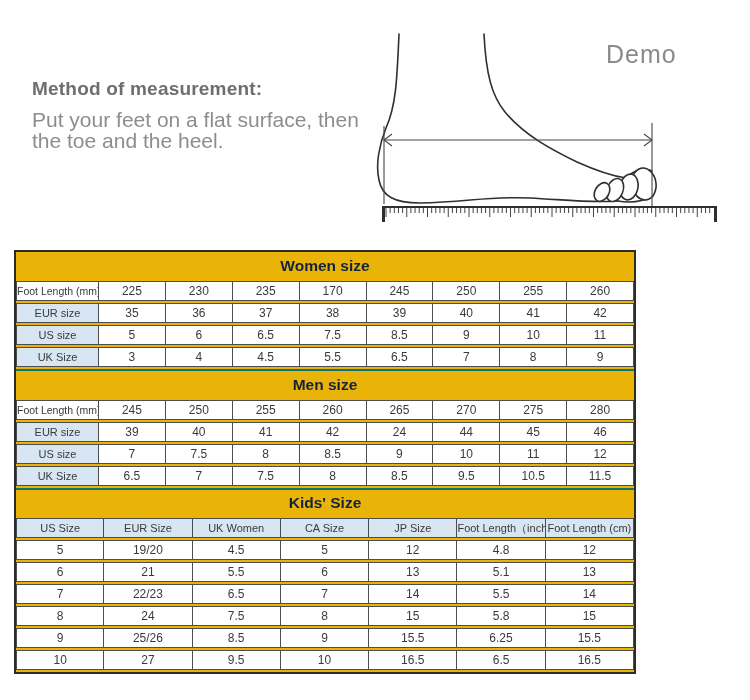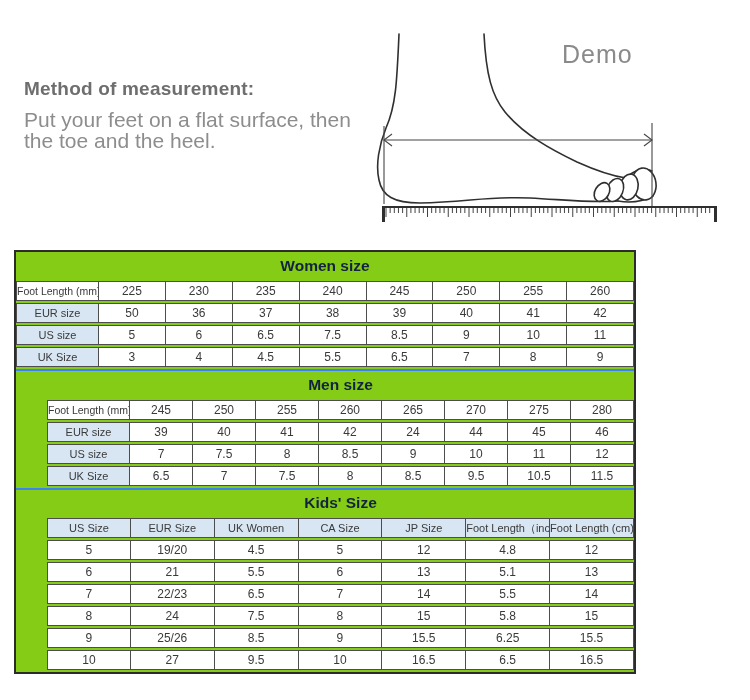--- a/index.html
+++ b/index.html
@@ -2,34 +2,34 @@
 <html><head>
 <meta charset="utf-8">
 <style>
   html,body { margin:0; padding:0; background:#fff; }
   .stage {
     position:relative; width:750px; height:700px; background:#fff;
     font-family:"Liberation Sans", sans-serif; overflow:hidden;
   }
 
   
-  .method { position:absolute; left:24px; top:78px; width:345px; }
+  .method { position:absolute; left:32px; top:78px; width:345px; }
   .method .m-title { font-size:19px; font-weight:bold; color:#6e6e6e; margin:0 0 9px 0; letter-spacing:.2px; }
   .method .m-line { font-size:21px; line-height:21px; color:#8d8d8d; }
 
-  .demo { position:absolute; left:562px; top:40px; font-size:25px; color:#8a8a8a; letter-spacing:1px; }
+  .demo { position:absolute; left:606px; top:40px; font-size:25px; color:#8a8a8a; letter-spacing:1px; }
 
   .foot-wrap { position:absolute; left:372px; top:0; width:378px; height:235px; }
 
   
   .tables {
     position:absolute; left:14px; top:250px; width:622px;
-    border:2px solid #2c2c2c; background:#84cc16; box-sizing:border-box;
-  }
-  .section + .section { border-top:2px solid #3b82f6;padding-left:31px; }
+    border:2px solid #2c2c2c; background:#eab308; box-sizing:border-box;
+  }
+  .section + .section { border-top:2px solid #0f766e; }
   .band {
     height:27px; display:flex; align-items:center; justify-content:center;
     font-weight:bold; font-size:15.5px; color:#13233f;
   }
   .band.kids-band { height:26px;text-align:right; }
   table {
     width:100%; border-collapse:separate; border-spacing:0 2px;
     table-layout:fixed; margin:0;
   }
   td {
@@ -187,29 +187,29 @@
             <col>
             <col>
             <col>
           </colgroup>
         <tbody>
             <tr>
               <td class="lbl lbl-white">Foot Length (mm)</td>
               <td>225</td>
               <td>230</td>
               <td>235</td>
-              <td>240</td>
+              <td>170</td>
               <td>245</td>
               <td>250</td>
               <td>255</td>
               <td>260</td>
             </tr>
             <tr>
               <td class="lbl">EUR size</td>
-              <td>50</td>
+              <td>35</td>
               <td>36</td>
               <td>37</td>
               <td>38</td>
               <td>39</td>
               <td>40</td>
               <td>41</td>
               <td>42</td>
             </tr>
             <tr>
               <td class="lbl">US size</td>

